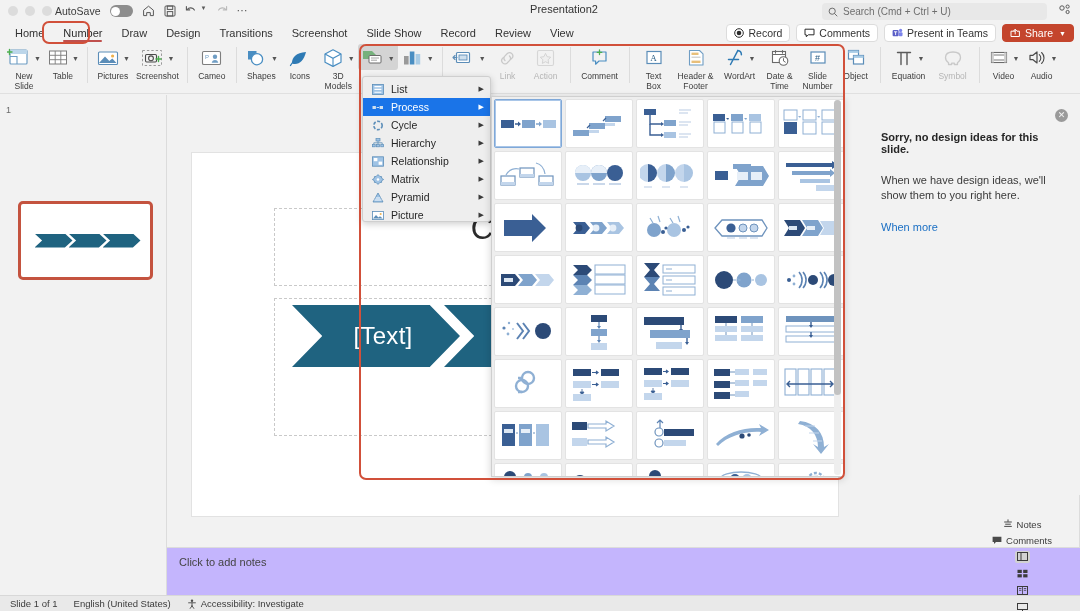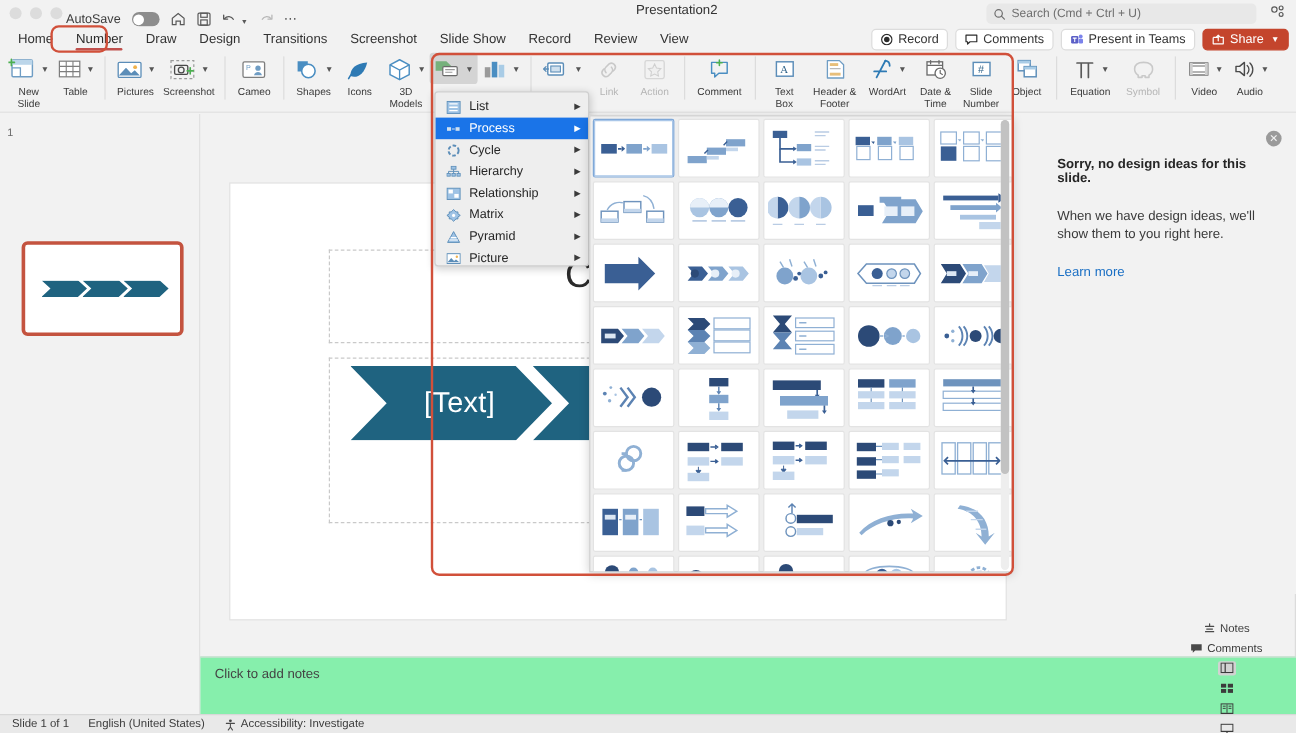--- a/index.html
+++ b/index.html
@@ -12,21 +12,21 @@
   }
   .app { position: relative; width: 1080px; height: 611px; background: #f2f2f2; }
 
   
   .titlebar {
     position: absolute; left:0; top:0; width:1080px; height:22px;
     background:#f2f2f2;
   }
   .traffic { position:absolute; left:8px; top:6px; display:flex; gap:7px; }
   .traffic i { width:10px; height:10px; border-radius:50%; background:#dcdcdc; display:block; }
-  .qat { position:absolute; left:55px; top:5px; display:flex; align-items:flex-end; gap:9px; height:17px; }
+  .qat { position:absolute; left:55px; top:5px; display:flex; align-items:flex-start; gap:9px; height:17px; }
   .qat-label { font-size:10.5px; color:#3c3c3c; }
   .toggle { width:23px; height:12px; border-radius:7px; background:#8d8d8d; position:relative; }
   .toggle::after { content:""; position:absolute; left:1.5px; top:1.5px; width:9px; height:9px; border-radius:50%; background:#fff; }
   .qicon { color:#595959; font-size:12px; line-height:1; display:inline-flex; align-items:center; }
   .qicon.dim { color:#b8b8b8; }
   .doctitle {
     position:absolute; left:0; top:3px; width:1080px; text-align:center;
     font-size:11px; color:#333;margin-left:24px;
   }
   .searchbox {
@@ -91,21 +91,21 @@
   }
   .ph-box { position:absolute; border:1px dashed #c9c9c9; }
   .ph-title { left:82px; top:55px; width:478px; height:78px; }
   .ph-body { left:82px; top:145px; width:478px; height:138px; }
   .slide-title-text {
     position:absolute; left:82px; top:58px; width:478px;
     text-align:center; font-size:31px; color:#2b2b2b; line-height:36px;
   }
   .notespane {
     position:absolute; left:167px; bottom:16px; right:0; height:48px;
-    background:#86efac; border-top:1px solid #dcdcdc; padding:8px 0 0 12px;
+    background:#c4b5fd; border-top:1px solid #dcdcdc; padding:8px 0 0 12px;
   }
   .notes-ph { font-size:11px; color:#444; }
   .rpane-edge { position:absolute; right:0; top:95px; bottom:64px; width:1px; background:#dcdcdc; }
 
   
   .chevrow { position:absolute; left:100px; top:152px; display:flex; align-items:center; }
   .chev {
     position:relative; width:168px; height:62px; background:#1f6380;
     display:flex; align-items:center; justify-content:center;
     clip-path: polygon(0 0, 82% 0, 100% 50%, 82% 100%, 0 100%, 18% 50%);
@@ -613,21 +613,21 @@
   <div class="rpane-edge"></div>
 
   <div class="notespane">
     <div class="notes-ph">Click to add notes</div>
   </div>
 
   <div class="designer">
     <div class="close">✕</div>
     <div class="msg1">Sorry, no design ideas for this slide.</div>
     <div class="msg2">When we have design ideas, we'll show them to you right here.</div>
-    <div class="lnk">Learn more</div>
+    <div class="lnk">When more</div>
   </div>
 
   <div class="samenu">
     <div class="saitem">
       <span class="sa-ic">
         <svg width="12" height="11" viewBox="0 0 12 11">
             <rect x="0.5" y="0.5" width="11" height="10" fill="#9fc3e5" stroke="#5b8db8" stroke-width="0.8"></rect>
             <path d="M2.4 2.6h7M2.4 5.4h7M2.4 8.2h7" stroke="#fff" stroke-width="1.1"></path>
           </svg>
       </span>

